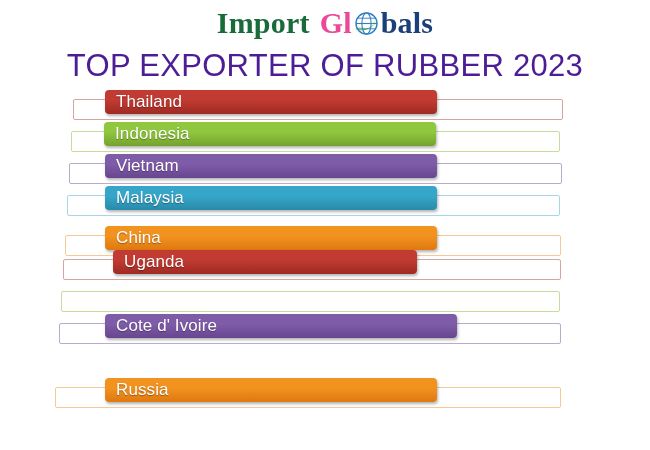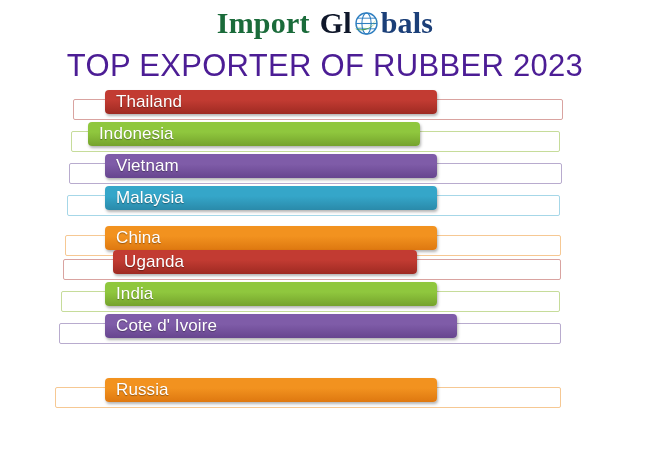--- a/index.html
+++ b/index.html
@@ -25,21 +25,21 @@
   }
   #logo-wrap {
     display: flex;
     align-items: center;
     font-family: "Liberation Serif", serif;
     font-size: 30px;
     font-weight: 700;
     letter-spacing: 0.2px;
   }
   .logo-import { color: #1a6b3a; margin-right: 10px; }
-  .logo-g { color: #0f172a; }
+  .logo-g { color: #ec4899; }
   .logo-bals { color: #1b3f78; }
   .globe-icon {
     display: inline-block;
     width: 27px;
     height: 27px;
     position: relative;
     margin: 0 1px;
     vertical-align: -4px;
   }
   .globe-icon svg { display: block; }
@@ -128,21 +128,21 @@
 
 <div id="chart-area">
     <div class="bar-row" style="top: 0px;">
       <div class="bar-track" style="left: 73px; width: 490px; border-color: rgb(217, 163, 160);"></div>
       <div class="bar-fill" style="left: 105px; width: 332px; background: linear-gradient(rgb(194, 59, 50) 0%, rgb(194, 59, 50) 42%, rgb(158, 42, 34) 100%);">
         <span class="bar-label">Thailand</span>
       </div>
     </div>
     <div class="bar-row" style="top: 32px;">
       <div class="bar-track" style="left: 71px; width: 489px; border-color: rgb(198, 220, 154);"></div>
-      <div class="bar-fill" style="left: 88px; width: 332px; background: linear-gradient(rgb(143, 199, 62) 0%, rgb(143, 199, 62) 42%, rgb(117, 162, 44) 100%);">
+      <div class="bar-fill" style="left: 104px; width: 332px; background: linear-gradient(rgb(143, 199, 62) 0%, rgb(143, 199, 62) 42%, rgb(117, 162, 44) 100%);">
         <span class="bar-label">Indonesia</span>
       </div>
     </div>
     <div class="bar-row" style="top: 64px; border-radius: 6px;">
       <div class="bar-track" style="left: 69px; width: 493px; border-color: rgb(184, 171, 206);"></div>
       <div class="bar-fill" style="left: 105px; width: 332px; background: linear-gradient(rgb(127, 92, 168) 0%, rgb(127, 92, 168) 42%, rgb(103, 69, 143) 100%);">
         <span class="bar-label">Vietnam</span>
       </div>
     </div>
     <div class="bar-row" style="top: 96px;">
@@ -158,23 +158,20 @@
       </div>
     </div>
     <div class="bar-row" style="top: 160px;">
       <div class="bar-track" style="left: 63px; width: 498px; border-color: rgb(217, 163, 160);"></div>
       <div class="bar-fill" style="left: 105px; width: 304px; background: linear-gradient(rgb(194, 59, 50) 0%, rgb(194, 59, 50) 42%, rgb(158, 42, 34) 100%); margin-left: 8px;">
         <span class="bar-label">Uganda</span>
       </div>
     </div>
     <div class="bar-row" style="top: 192px;">
       <div class="bar-track" style="left: 61px; width: 499px; border-color: rgb(198, 220, 154);"></div>
-      <div class="bar-fill" style="left: 105px; width: 332px; background: linear-gradient(rgb(143, 199, 62) 0%, rgb(143, 199, 62) 42%, rgb(117, 162, 44) 100%);">
-        <span class="bar-label">India</span>
-      </div>
     </div>
     <div class="bar-row" style="top: 224px;">
       <div class="bar-track" style="left: 59px; width: 502px; border-color: rgb(184, 171, 206);"></div>
       <div class="bar-fill" style="left: 105px; width: 352px; background: linear-gradient(rgb(127, 92, 168) 0%, rgb(127, 92, 168) 42%, rgb(103, 69, 143) 100%);">
         <span class="bar-label">Cote d' Ivoire</span>
       </div>
     </div>
     <div class="bar-row" style="top: 288px;">
       <div class="bar-track" style="left: 55px; width: 506px; border-color: rgb(246, 200, 147);"></div>
       <div class="bar-fill" style="left: 105px; width: 332px; background: linear-gradient(rgb(242, 146, 31) 0%, rgb(242, 146, 31) 42%, rgb(222, 120, 16) 100%);">

